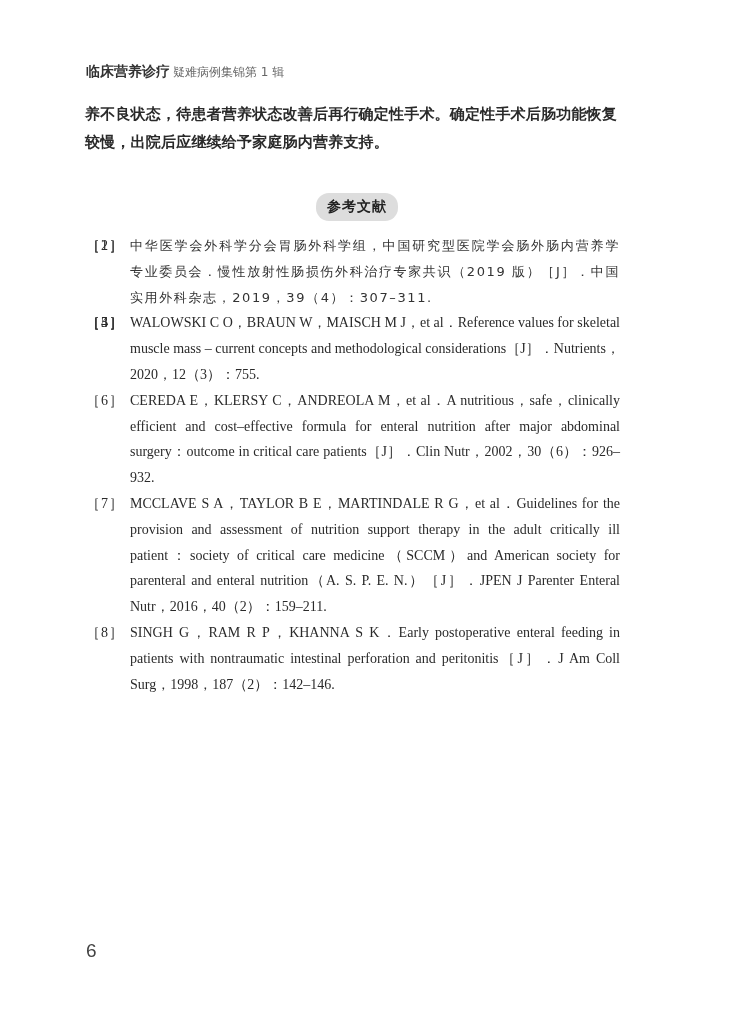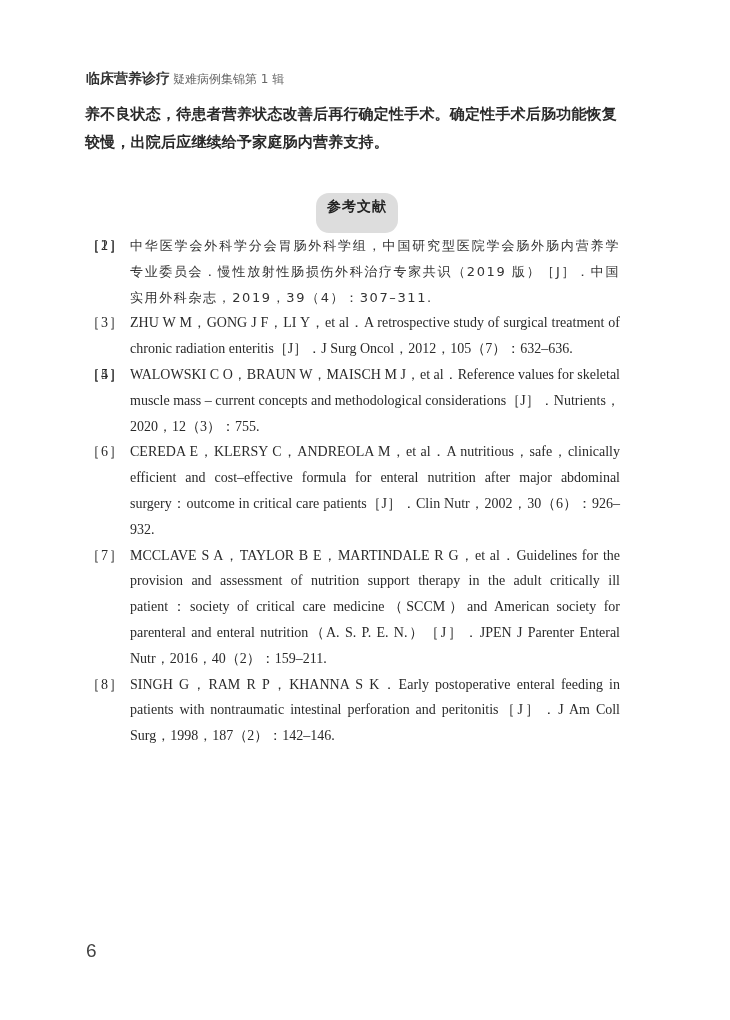--- a/index.html
+++ b/index.html
@@ -11,21 +11,21 @@
     width: 730px;
     height: 1020px;
     position: relative;
     overflow: hidden;
     color: #222222;
     font-family: "Liberation Serif", "DejaVu Serif", serif;
   }
   .running-head {
     position: absolute;
     left: 86px;
-    top: 68px;
+    top: 61px;
     white-space: nowrap;
     line-height: 20px;
   }
   .running-head .book-title {
     font-family: "DejaVu Serif", "Liberation Serif", serif;
     font-weight: bold;
     font-size: 14px;
     color: #333333;
   }
   .running-head .book-subtitle {
@@ -44,21 +44,21 @@
     line-height: 28px;
     color: #2a2a2a;
     letter-spacing: 0.2px;
   }
   .body-text p { margin: 0; font-weight: bold; }
   .section-badge {
     position: absolute;
     left: 316px;
     top: 193px;
     width: 82px;
-    height: 40px;
+    height: 28px;
     border-radius: 13px;
     background: #dddddd;
     font-family: "DejaVu Sans", "Liberation Sans", sans-serif;
     font-weight: bold;
     font-size: 14px;
     line-height: 26px;
     text-align: center;
     color: #222222;
     letter-spacing: 1px;
   }
@@ -117,21 +117,20 @@
 <ol class="refs">
   <li class="ref">
     <span class="ref-num">［1］</span>
   </li>
   <li class="ref">
     <span class="ref-num">［2］</span>
     <span class="ref-text cjk">中华医学会外科学分会胃肠外科学组，中国研究型医院学会肠外肠内营养学专业委员会．慢性放射性肠损伤外科治疗专家共识（2019 版）［J］．中国实用外科杂志，2019，39（4）：307–311.</span>
   </li>
   <li class="ref">
     <span class="ref-num">［3］</span>
-    <span class="ref-text">ZHU W M，GONG J F，LI Y，et al．A retrospective study of surgical treatment of chronic radiation enteritis［J］．J Surg Oncol，2012，105（7）：632–636.</span>
   </li>
   <li class="ref">
     <span class="ref-num">［4］</span>
   </li>
   <li class="ref">
     <span class="ref-num">［5］</span>
     <span class="ref-text">WALOWSKI C O，BRAUN W，MAISCH M J，et al．Reference values for skeletal muscle mass – current concepts and methodological considerations［J］．Nutrients，2020，12（3）：755.</span>
   </li>
   <li class="ref">
     <span class="ref-num">［6］</span>

